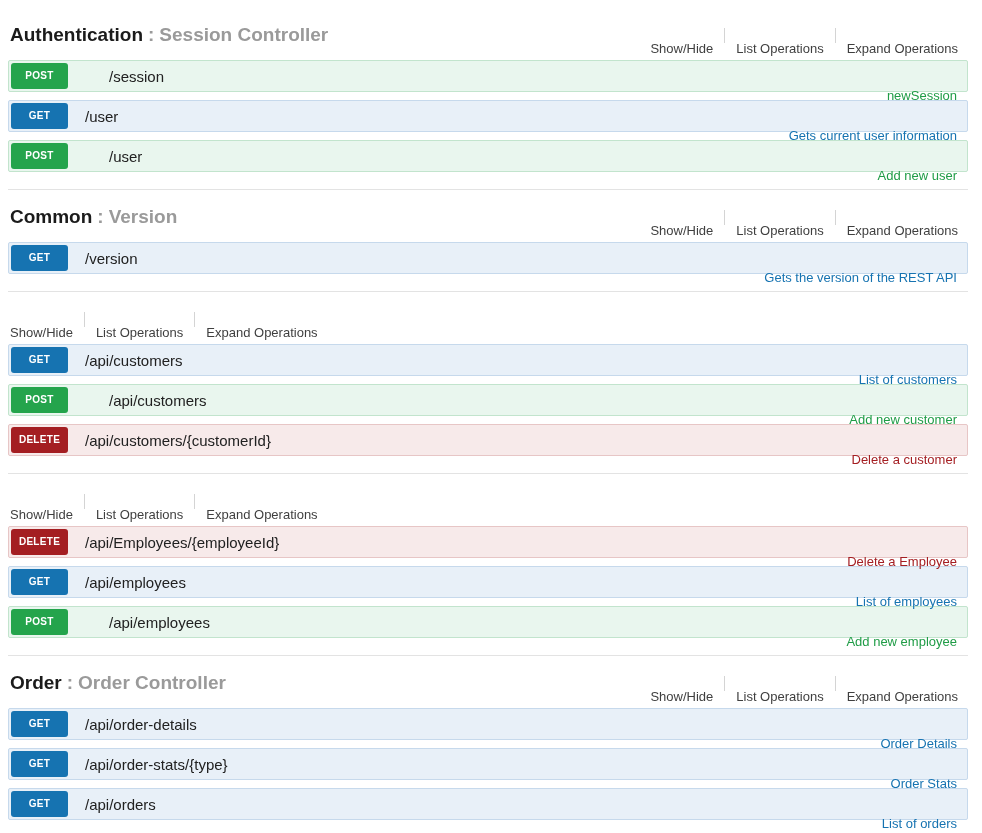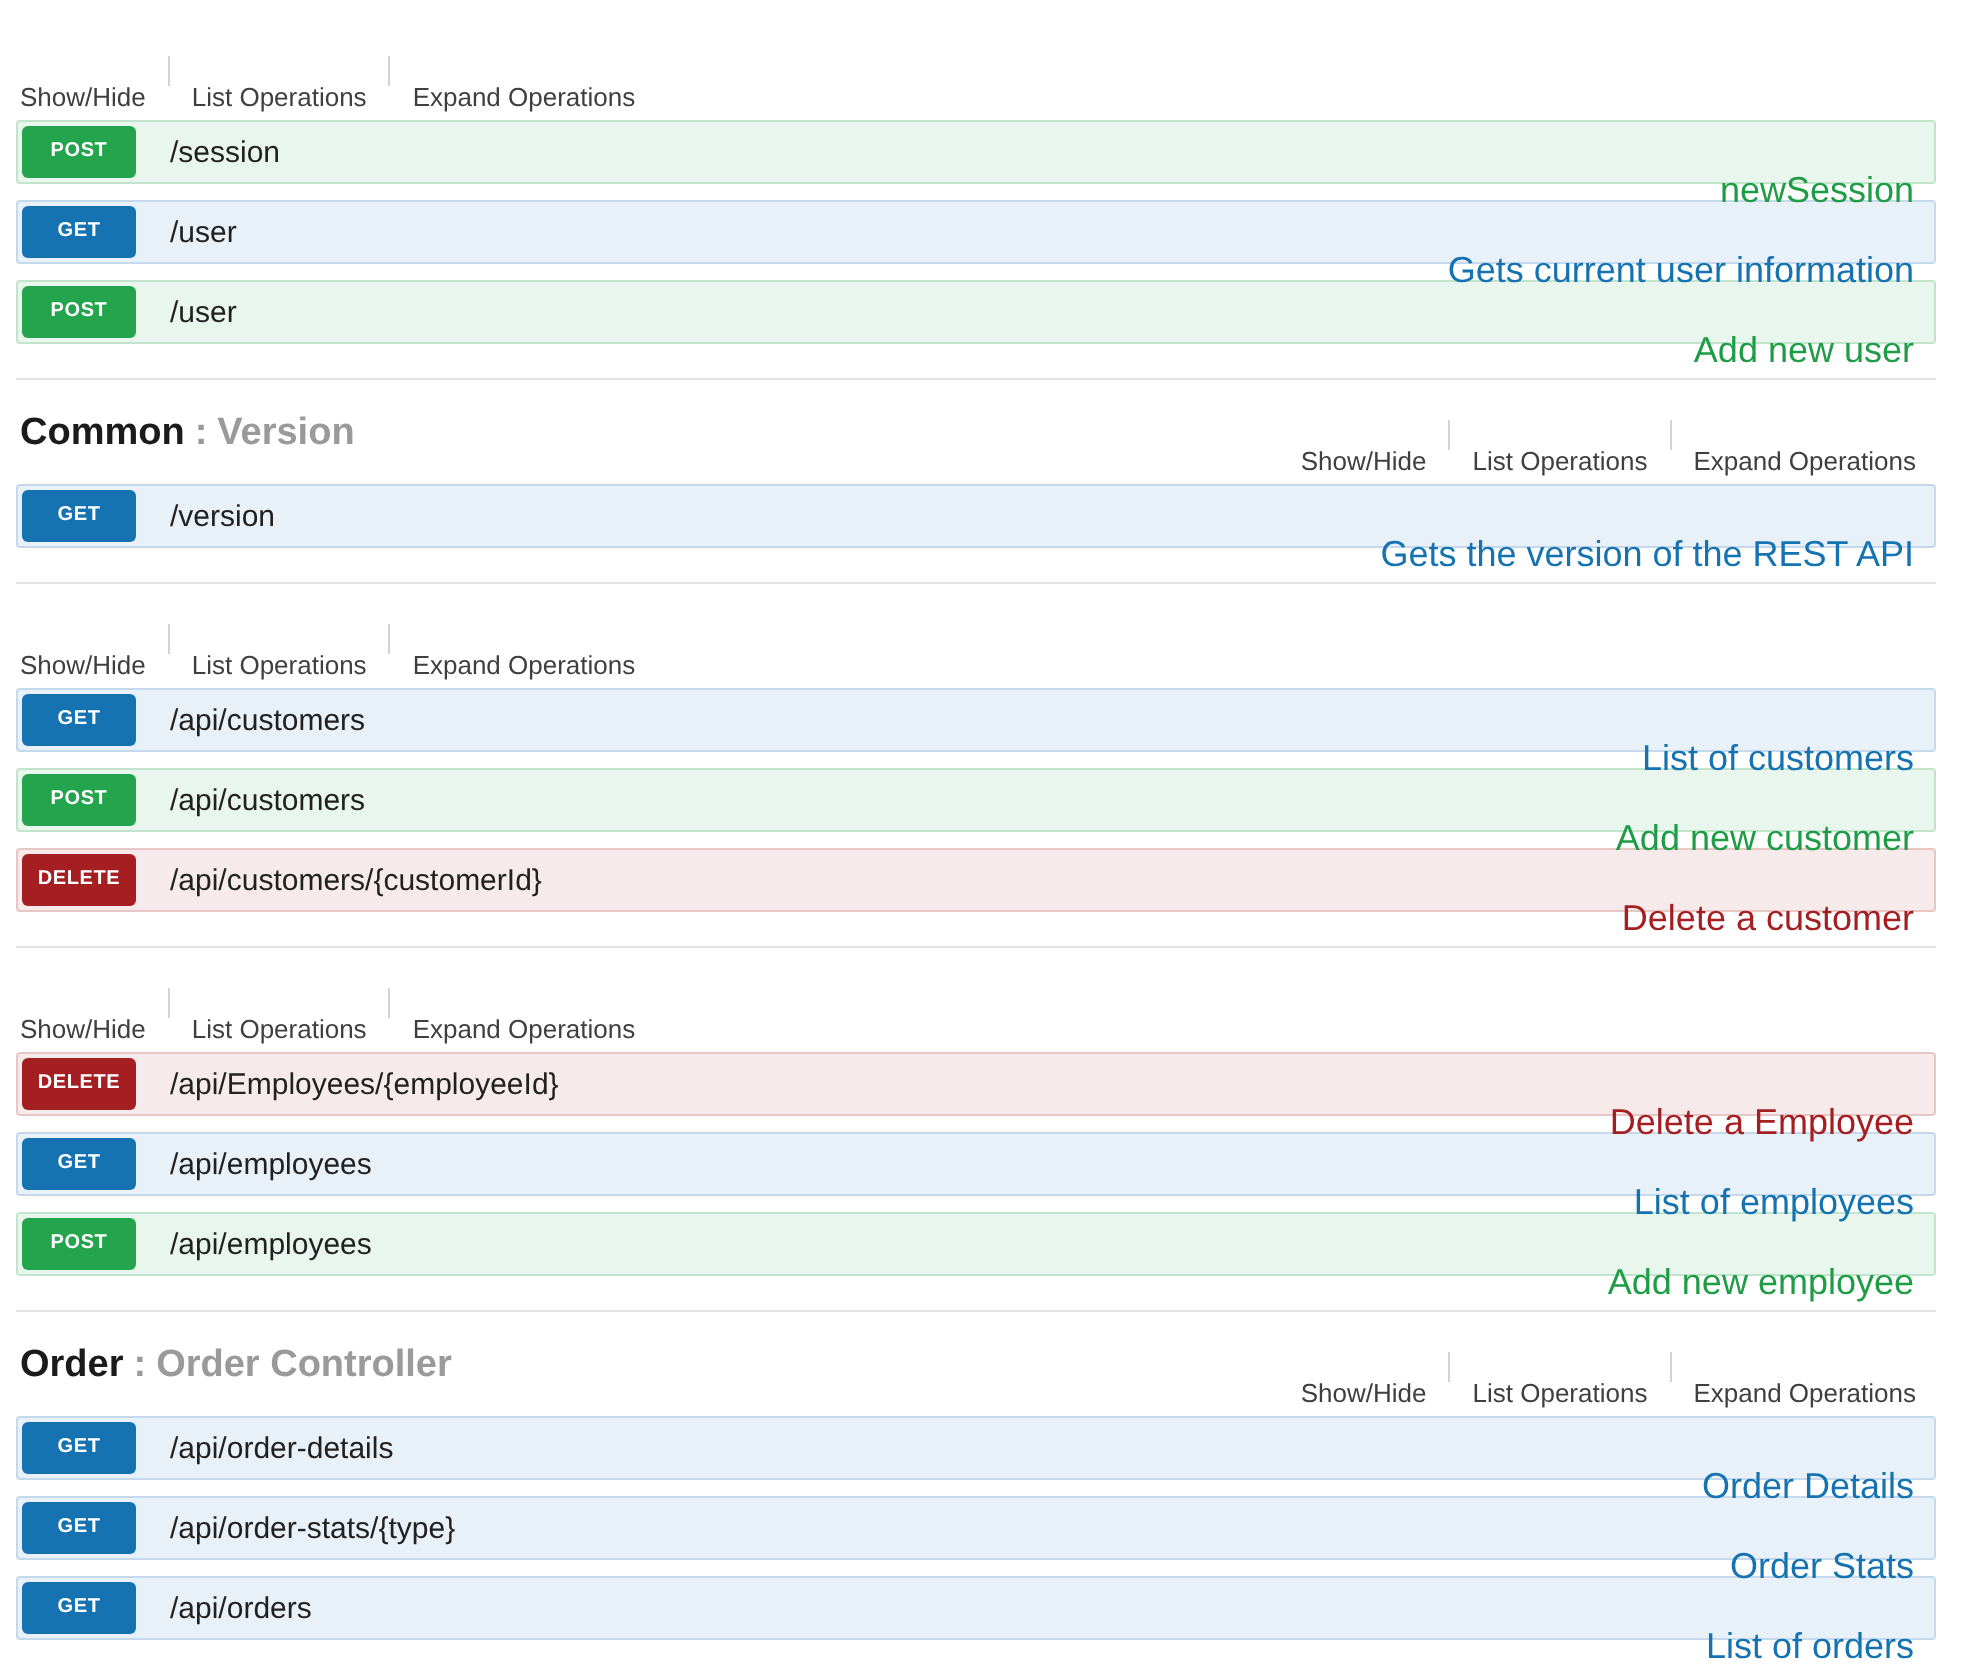--- a/index.html
+++ b/index.html
@@ -37,40 +37,43 @@
     border: 1px solid; border-radius: 2px;
     cursor: pointer;
   }
   .badge {
     width: 57px; height: 26px; line-height: 26px;
     margin-left: 2px; border-radius: 3px;
     text-align: center; color: #ffffff;
     font-size: 10px; font-weight: bold; letter-spacing: 0.3px;
   }
   .path { margin-left: 17px; font-size: 15px; color: #212121; text-decoration: none; }
-  .desc { margin-left: auto; margin-right: 10px; font-size: 18px; text-decoration: none; margin-top: 39px; }
+  .desc { margin-left: auto; margin-right: 10px; font-size: 13px; text-decoration: none; margin-top: 39px; }
 
   .row.get    { background: #e8f0f8; border-color: #c6d9ec; }
   .row.get    .badge { background: #1673b1; }
   .row.get    .desc  { color: #1673b1; }
 
-  .row.post   { background: #e9f6ee; border-color: #c2e4cd; }
+  .row.post   { background: #e9f6ee; border-color: #c2e4cd; gap: 24px; }
   .row.post   .badge { background: #24a44c; }
   .row.post   .desc  { color: #1f9c46; }
 
   .row.delete { background: #f7eaea; border-color: #e7c6c6; }
   .row.delete .badge { background: #a41e22; }
   .row.delete .desc  { color: #a41e22; }
 </style>
 </head>
 <body>
 
 <div class="container">
     <div class="section">
     <div class="section-header">
+      <div class="section-title">
+        <span class="name">Authentication</span><span class="sep-colon">:</span><span class="gray">Session Controller</span>
+      </div>
       <div class="ops">
         <span class="ops-link">Show/Hide</span>
         <span class="vsep"></span>
         <span class="ops-link">List Operations</span>
         <span class="vsep"></span>
         <span class="ops-link">Expand Operations</span>
       </div>
     </div>
     <div class="endpoints">
         <div class="row post">

